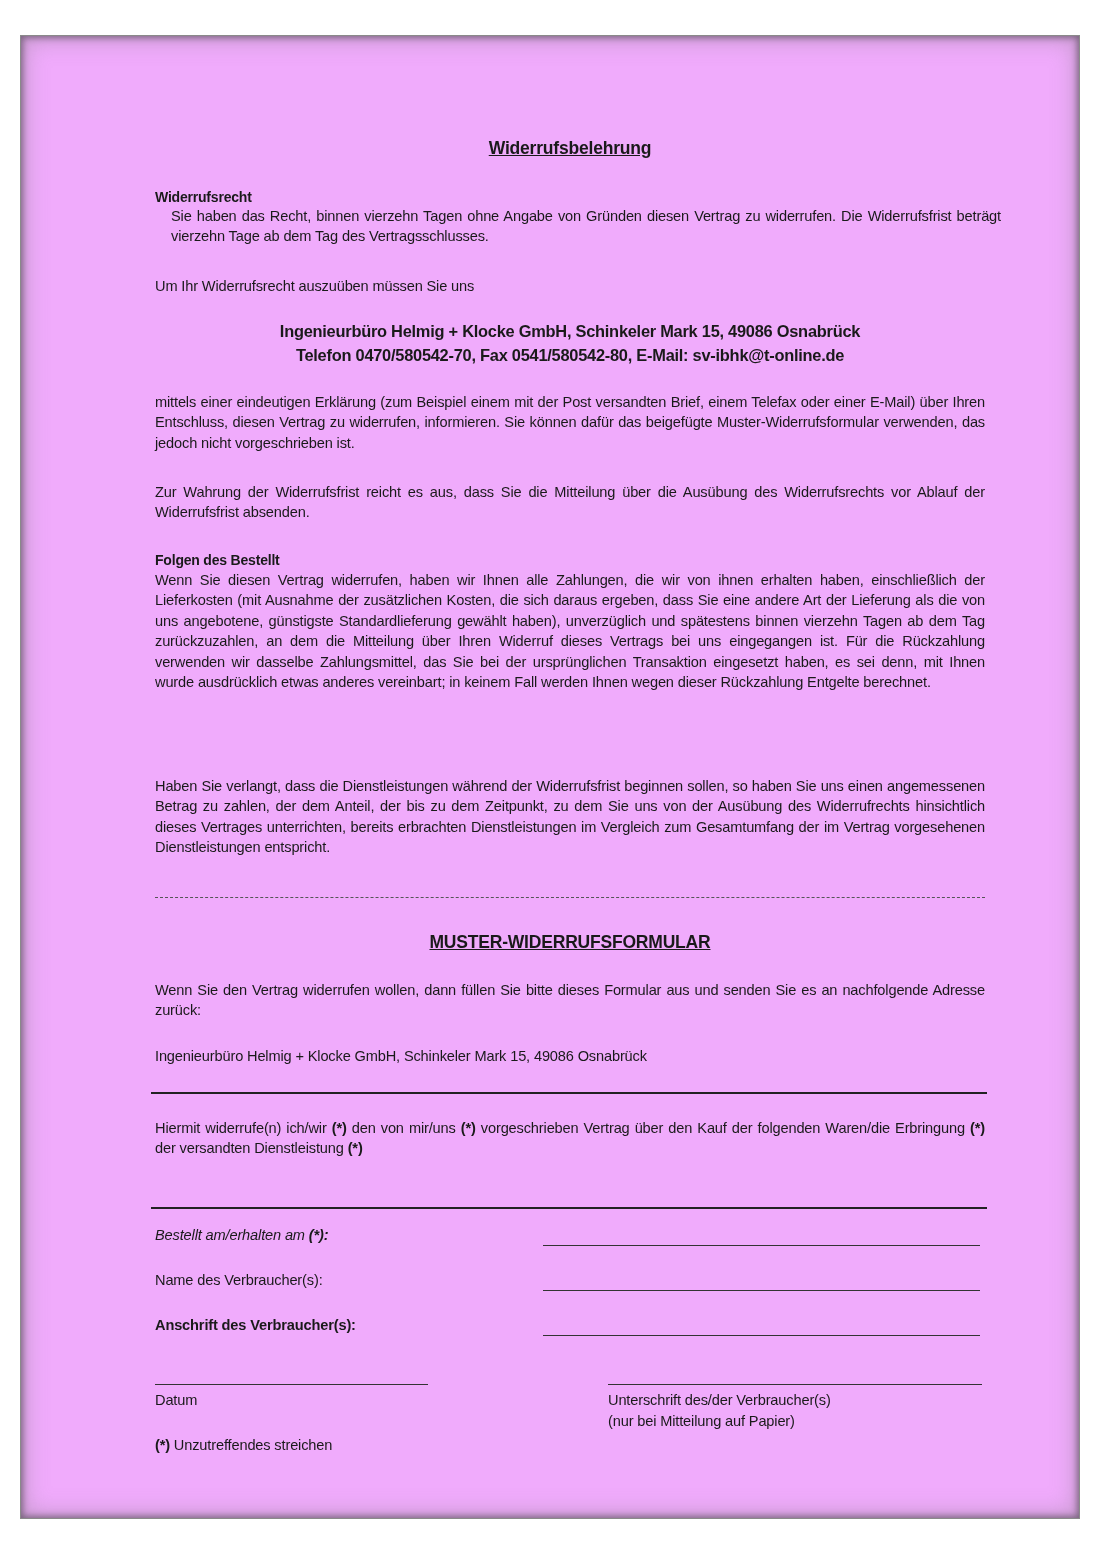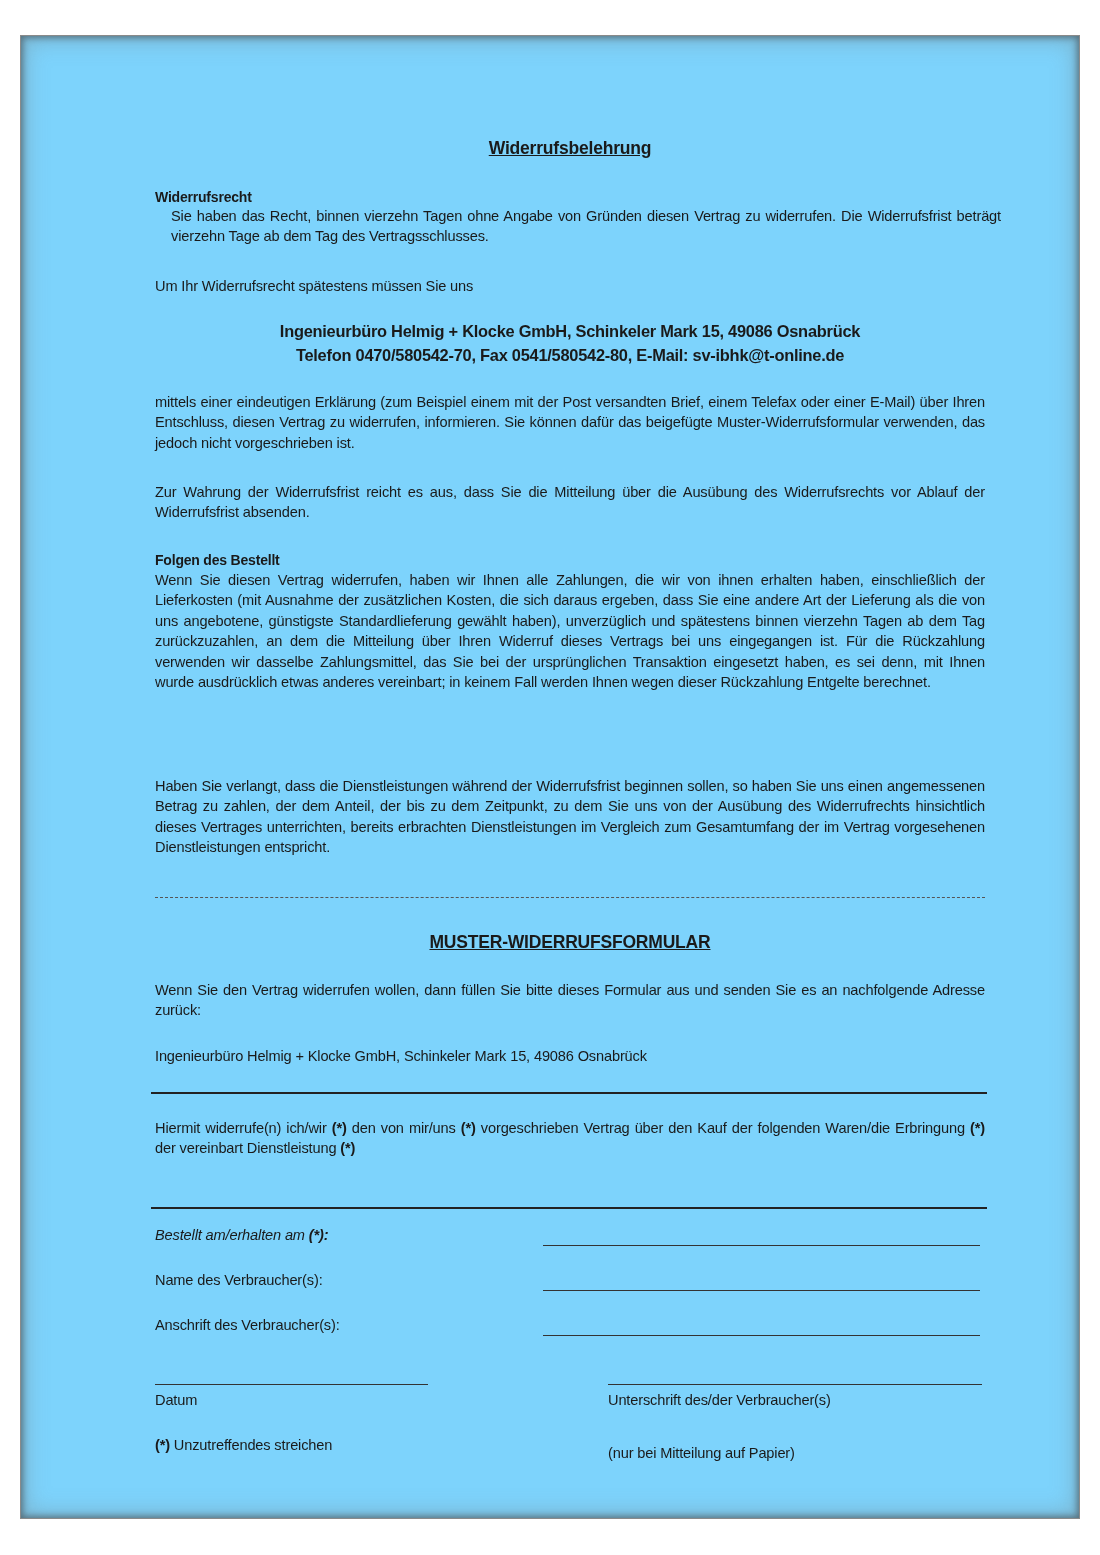--- a/index.html
+++ b/index.html
@@ -1,19 +1,19 @@
 <!DOCTYPE html>
 <html><head>
   <meta charset="utf-8">
   <style>
     html, body { margin: 0; padding: 0; background: #ffffff; }
     body { width: 1100px; height: 1555px; position: relative; overflow: hidden;
            font-family: "Liberation Sans", sans-serif; color: #1a1a1a; }
     .frame { position: absolute; left: 20px; top: 35px; width: 1060px; height: 1484px;
-             background: #7dd3fc;
+             background: #f0abfc;
              box-shadow: inset 0 0 0 1px #8a8a8a, inset 0 0 6px 3px rgba(60,60,60,0.55), inset 0 0 22px 6px rgba(120,120,120,0.35); }
     .page { position: absolute; left: 135px; top: 0; width: 830px; }
     .abs { position: absolute; }
     .t { font-size: 14.6px; line-height: 20.4px; letter-spacing: -0.15px; margin: 0; }
     .j { text-align: justify; text-align-last: left; }
     .h-main { font-size: 17.5px; font-weight: bold; text-decoration: underline; text-align: center; width: 830px; margin: 0; letter-spacing: -0.2px; }
     .h-sub { font-size: 14px; font-weight: bold; margin: 0; line-height: 20.4px; letter-spacing: -0.2px; }
     .addr { font-size: 16.4px; font-weight: bold; text-align: center; width: 830px; line-height: 22px; margin: 0; letter-spacing: -0.25px; }
     .dashes { width: 830px; height: 0; border-top: 1px dashed #555; }
     .rule { height: 0; border-top: 2px solid #222; }
@@ -23,21 +23,21 @@
 </head>
 <body>
 
 <div class="frame">
   <div class="page">
 
     <h1 class="h-main abs" style="top:103px;">Widerrufsbelehrung</h1>
 
     <p class="h-sub abs" style="top:152px;">Widerrufsrecht</p>
     <p class="t j abs" style="top:171px; width:830px;margin-left:16px;">Sie haben das Recht, binnen vierzehn Tagen ohne Angabe von Gründen diesen Vertrag zu widerrufen. Die Widerrufsfrist beträgt vierzehn Tage ab dem Tag des Vertragsschlusses.</p>
-    <p class="t abs" style="top:241px; width:830px;">Um Ihr Widerrufsrecht spätestens müssen Sie uns</p>
+    <p class="t abs" style="top:241px; width:830px;">Um Ihr Widerrufsrecht auszuüben müssen Sie uns</p>
 
     <p class="addr abs" style="top:285px;">Ingenieurbüro Helmig + Klocke GmbH, Schinkeler Mark 15, 49086 Osnabrück</p>
     <p class="addr abs" style="top:309px;">Telefon 0470/580542-70, Fax 0541/580542-80, E-Mail: sv-ibhk@t-online.de</p>
 
     <p class="t j abs" style="top:357px; width:830px;">mittels einer eindeutigen Erklärung (zum Beispiel einem mit der Post versandten Brief, einem Telefax oder einer E-Mail) über Ihren Entschluss, diesen Vertrag zu widerrufen, informieren. Sie können dafür das beigefügte Muster-Widerrufsformular verwenden, das jedoch nicht vorgeschrieben ist.</p>
     <p class="t j abs" style="top:447px; width:830px;">Zur Wahrung der Widerrufsfrist reicht es aus, dass Sie die Mitteilung über die Ausübung des Widerrufsrechts vor Ablauf der Widerrufsfrist absenden.</p>
 
     <p class="h-sub abs" style="top:515px;">Folgen des Bestellt</p>
     <p class="t j abs" style="top:535px; width:830px;">Wenn Sie diesen Vertrag widerrufen, haben wir Ihnen alle Zahlungen, die wir von ihnen erhalten haben, einschließlich der Lieferkosten (mit Ausnahme der zusätzlichen Kosten, die sich daraus ergeben, dass Sie eine andere Art der Lieferung als die von uns  angebotene, günstigste Standardlieferung  gewählt haben), unverzüglich und spätestens binnen vierzehn Tagen ab dem Tag zurückzuzahlen, an dem die Mitteilung über Ihren Widerruf dieses Vertrags bei uns eingegangen ist. Für die Rückzahlung verwenden wir dasselbe Zahlungsmittel, das Sie bei der ursprünglichen Transaktion eingesetzt haben, es sei denn, mit Ihnen wurde ausdrücklich etwas anderes vereinbart; in keinem Fall werden Ihnen wegen dieser Rückzahlung Entgelte berechnet.</p>
     <p class="t j abs" style="top:741px; width:830px;">Haben Sie verlangt, dass die Dienstleistungen während der Widerrufsfrist beginnen sollen, so haben Sie uns einen angemessenen Betrag zu zahlen, der dem Anteil, der bis zu dem Zeitpunkt, zu dem Sie uns von der Ausübung des Widerrufrechts hinsichtlich dieses Vertrages unterrichten, bereits erbrachten Dienstleistungen im Vergleich zum Gesamtumfang der im Vertrag vorgesehenen Dienstleistungen entspricht.</p>
@@ -45,43 +45,43 @@
     <div class="dashes abs" style="top:862px;"></div>
 
     <h2 class="h-main abs" style="top:897px;">MUSTER-WIDERRUFSFORMULAR</h2>
 
     <p class="t j abs" style="top:945px; width:830px;">Wenn Sie den Vertrag widerrufen wollen, dann füllen Sie bitte dieses Formular aus und senden Sie es an nachfolgende Adresse zurück:</p>
     <p class="t abs" style="top:1011px; width:830px;">Ingenieurbüro Helmig + Klocke GmbH, Schinkeler Mark 15, 49086 Osnabrück</p>
 
     <div class="rule abs" style="top:1057px; left:-4px; width:836px;"></div>
 
     <p class="t j abs" style="top:1083px; width:830px;">
-      <span>Hiermit widerrufe(n) ich/wir </span><span class="b">(*)</span><span> den von mir/uns </span><span class="b">(*)</span><span> vorgeschrieben Vertrag über den Kauf der folgenden Waren/die Erbringung </span><span class="b">(*)</span><span> der vereinbart Dienstleistung </span><span class="b">(*)</span>
+      <span>Hiermit widerrufe(n) ich/wir </span><span class="b">(*)</span><span> den von mir/uns </span><span class="b">(*)</span><span> vorgeschrieben Vertrag über den Kauf der folgenden Waren/die Erbringung </span><span class="b">(*)</span><span> der versandten Dienstleistung </span><span class="b">(*)</span>
     </p>
 
     <div class="rule abs" style="top:1172px; left:-4px; width:836px; border-top-width:2.5px;"></div>
 
     <div class="abs" style="top:1190px; left:0; width:830px; height:22px;font-style:italic;">
       <p class="t abs" style="top:0; left:0;"><span>Bestellt am/erhalten am </span><span class="b">(*)</span><span class="b">:</span></p>
       <div class="line abs" style="top:20px; left:388px; width:437px;"></div>
     </div>
 
     <div class="abs" style="top:1235px; left:0; width:830px; height:22px;">
       <p class="t abs" style="top:0; left:0;">Name des Verbraucher(s):</p>
       <div class="line abs" style="top:20px; left:388px; width:437px;"></div>
     </div>
 
     <div class="abs" style="top:1280px; left:0; width:830px; height:22px;">
-      <p class="t abs" style="top:0; left:0;">Anschrift des Verbraucher(s):</p>
+      <p class="t abs" style="top:0; left:0;font-weight:bold;">Anschrift des Verbraucher(s):</p>
       <div class="line abs" style="top:20px; left:388px; width:437px;"></div>
     </div>
 
     <div class="line abs" style="top:1349px; left:0; width:273px;"></div>
     <p class="t abs" style="top:1355px; left:0;">Datum</p>
 
     <div class="line abs" style="top:1349px; left:453px; width:374px;"></div>
     <p class="t abs" style="top:1355px; left:453px;">Unterschrift des/der Verbraucher(s)</p>
-    <p class="t abs" style="top:1376px; left:453px;margin-top:32px;">(nur bei Mitteilung auf Papier)</p>
+    <p class="t abs" style="top:1376px; left:453px;">(nur bei Mitteilung auf Papier)</p>
 
     <p class="t abs" style="top:1400px; left:0;"><span class="b">(*)</span><span> Unzutreffendes streichen</span></p>
 
   </div>
 </div>
 
 </body></html>

